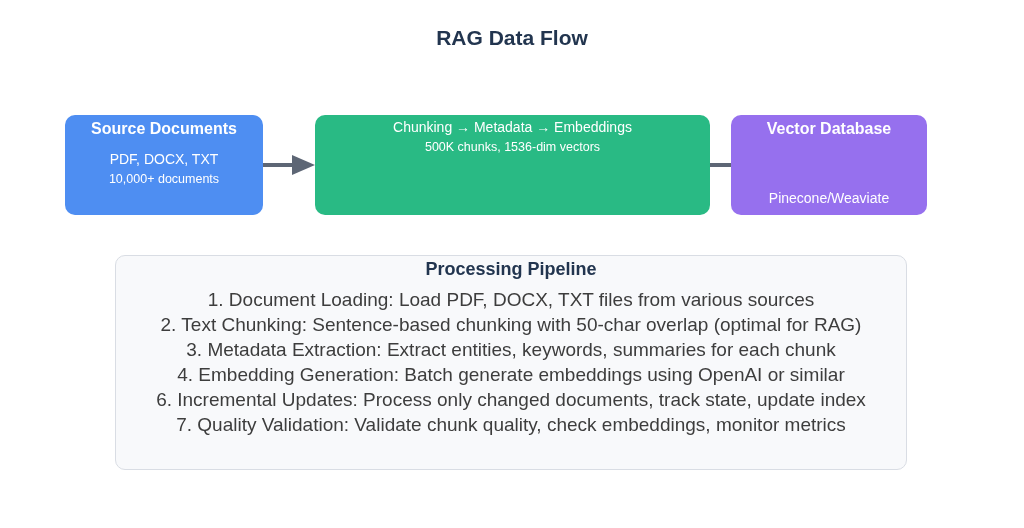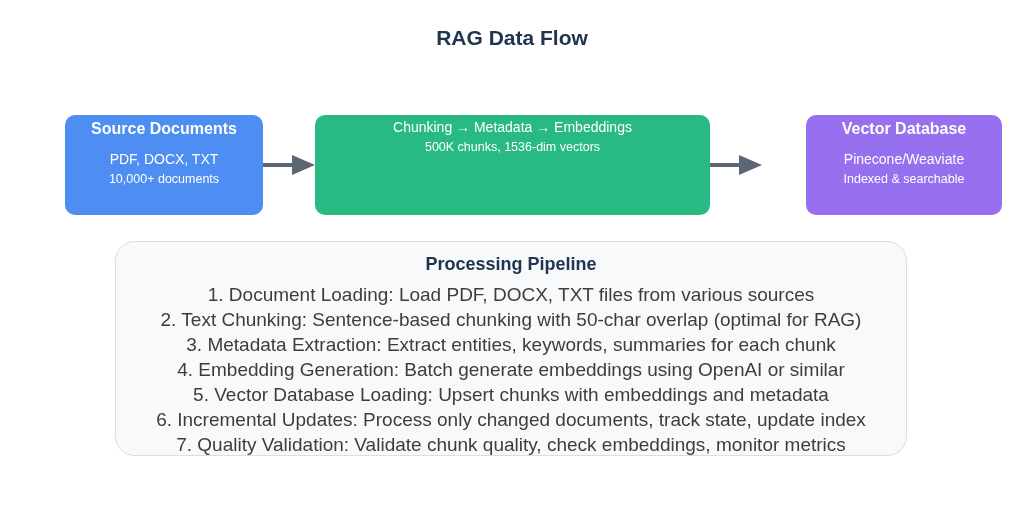--- a/index.html
+++ b/index.html
@@ -35,35 +35,35 @@
   }
   .flow-box .box-line1 {
     font-size: 14px; line-height: 16px;
     margin-bottom: 5px;
   }
   .flow-box .box-line2 {
     font-size: 12.5px; line-height: 15px;
   }
   .box-source { left: 65px;  width: 198px; }
   .box-etl    { left: 315px; width: 395px; }
-  .box-vector { left: 806px; width: 196px; }
+  .box-vector { left: 731px; width: 196px; gap: 39px; }
   .flow-arrow {
     position: absolute;
     top: 153px;
     width: 52px; height: 24px;
     color: #5d6675;
   }
   .pipeline-card {
     position: absolute;
-    left: 115px; top: 241px;
+    left: 115px; top: 255px;
     width: 792px; height: 215px;
     background: #f8f9fb;
     border: 1px solid #d9dde4;
-    border-radius: 20px;
-    padding-top: 11px;
+    border-radius: 10px;
+    padding-top: 2px;
     text-align: center;
   }
   .pipeline-heading {
     font-size: 18px; font-weight: bold;
     color: #22354f;
     line-height: 22px;
     margin-bottom: 7px;
   }
   .pipeline-item {
     font-size: 19px;
@@ -106,16 +106,15 @@
   <div class="box-line1">Pinecone/Weaviate</div>
   <div class="box-line2">Indexed &amp; searchable</div>
 </div>
 
 <div class="pipeline-card">
   <div class="pipeline-heading">Processing Pipeline</div>
   <div class="pipeline-item">1. Document Loading: Load PDF, DOCX, TXT files from various sources</div>
   <div class="pipeline-item">2. Text Chunking: Sentence-based chunking with 50-char overlap (optimal for RAG)</div>
   <div class="pipeline-item">3. Metadata Extraction: Extract entities, keywords, summaries for each chunk</div>
   <div class="pipeline-item">4. Embedding Generation: Batch generate embeddings using OpenAI or similar</div>
-  <div class="pipeline-item">5. Vector Database Loading: Upsert chunks with embeddings and metadata</div>
   <div class="pipeline-item">6. Incremental Updates: Process only changed documents, track state, update index</div>
   <div class="pipeline-item">7. Quality Validation: Validate chunk quality, check embeddings, monitor metrics</div>
 </div>
 
 </body></html>

